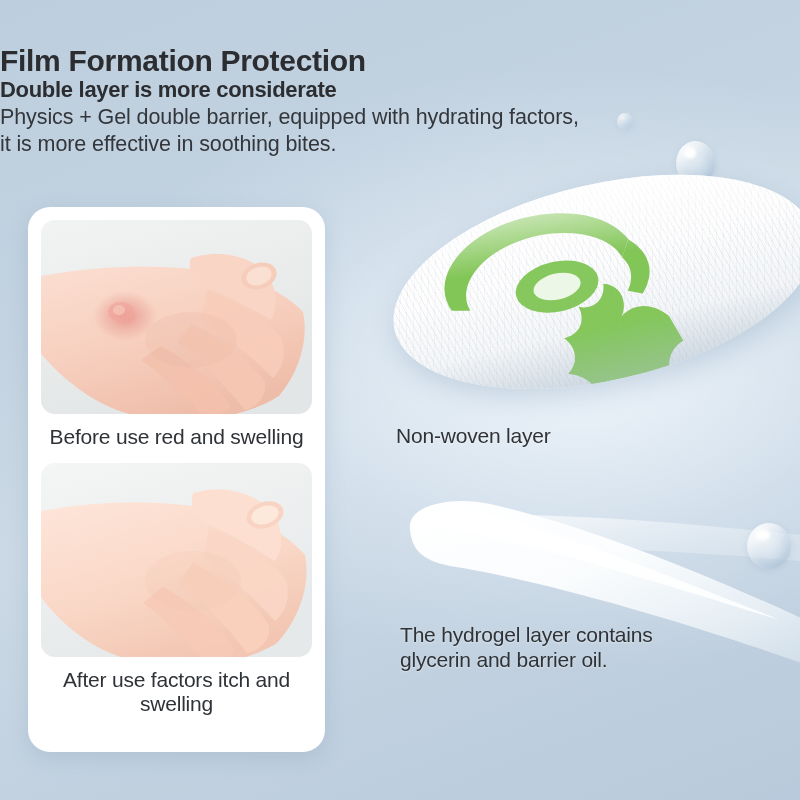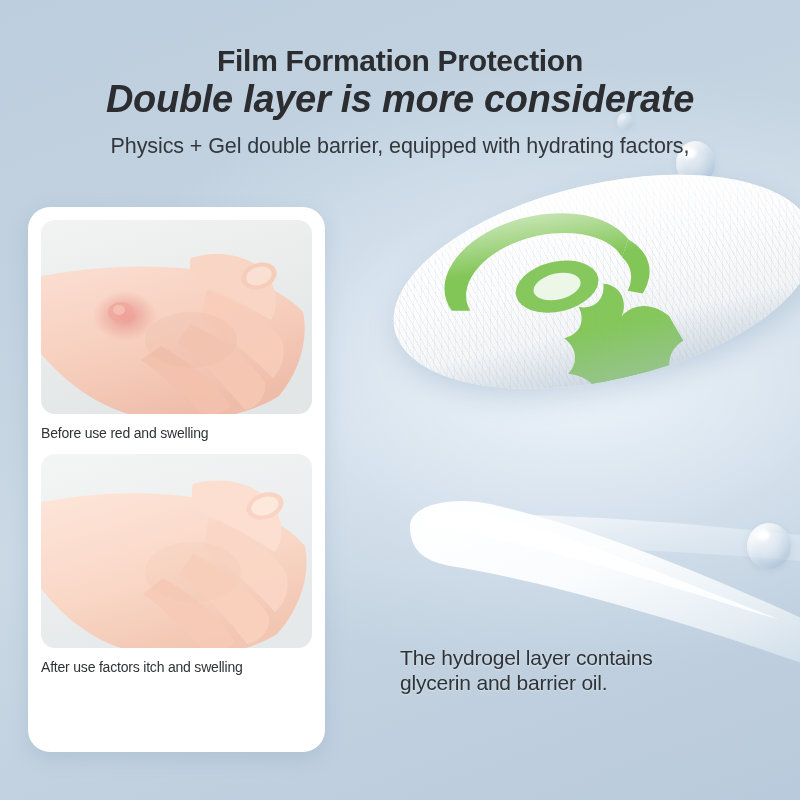--- a/index.html
+++ b/index.html
@@ -22,34 +22,34 @@
       linear-gradient(160deg, #bdcede 0%, #c2d2e0 28%, #cbd9e5 52%, #c0d0df 78%, #b9cadc 100%);
     overflow: hidden;
   }
 
   
   .header {
     position: absolute;
     left: 0;
     top: 44px;
     width: 800px;
-    text-align: center;
+    text-align: left;
     z-index: 30;
   }
   .title-line {
     color: #2b2d30;
     font-weight: bold;
     letter-spacing: -0.3px;
     line-height: 1.12;
   }
   .title-1 { font-size: 30px; }
-  .title-2 { font-size: 38px; font-style: italic; }
+  .title-2 { font-size: 22px; }
 
   .subtitle {
-    margin-top: 13px;
+    margin-top: 2px;
     color: #33373c;
     font-size: 21.5px;
     line-height: 1.23;
     letter-spacing: -0.1px;
   }
 
   
   .bubble {
     position: absolute;
     border-radius: 50%;
@@ -145,55 +145,57 @@
   .photo {
     position: relative;
     width: 271px;
     height: 194px;
     border-radius: 14px;
     overflow: hidden;
   }
   .photo svg { display: block; width: 100%; height: 100%; }
 
   .caption {
+    text-align: center;
     color: #2f3337;
-    font-size: 14px;
+    font-size: 21px;
     line-height: 1.17;
     letter-spacing: -0.2px;
     margin-top: 11px;
   }
 
   
   .note {
     position: absolute;
     color: #2f3337;
     font-size: 21px;
     line-height: 1.2;
     letter-spacing: -0.2px;
     z-index: 28;
     text-shadow: 0 1px 2px rgba(255,255,255,0.45);
   }
   .note-nonwoven { left: 396px; top: 423px; }
-  .note-hydrogel { left: 400px; top: 645px; }
+  .note-hydrogel { left: 400px; top: 622px; }
   .note .ln { display: block; }
 </style>
 </head>
 <body>
 
 <div id="poster">
 
   <div class="bubble bub-d"></div>
   <div class="bubble bub-a"></div>
   <div class="bubble bub-b"></div>
 
   <div class="header">
     <div class="title-line title-1">Film Formation Protection</div>
     <div class="title-line title-2">Double layer is more considerate</div>
     <div class="subtitle">
       <span class="ln">Physics + Gel double barrier, equipped with hydrating factors,</span><br>
+      <span class="ln">it is more effective in soothing bites.</span>
     </div>
   </div>
 
   <div class="patch-wrap">
     <div class="patch">
       <div class="fibres"></div>
       <svg class="patch-art" viewBox="0 0 430 196" preserveAspectRatio="none">
         <g fill="#7cc34f">
 
           <path d="M60 92 A85 52 0 0 1 248 62 L238 78 A70 42 0 0 0 78 96 Z" opacity="0.95"></path>
@@ -321,20 +323,21 @@
       </svg>
     </div>
 
     <div class="caption">
       <span class="ln">After use factors</span>
       <span class="ln">itch and swelling</span>
     </div>
   </div>
 
   <div class="note note-nonwoven">
+    <span class="ln">Non-woven layer</span>
   </div>
 
   <div class="note note-hydrogel">
     <span class="ln">The hydrogel layer contains</span>
     <span class="ln">glycerin and barrier oil.</span>
   </div>
 
 </div>
 
 </body></html>

